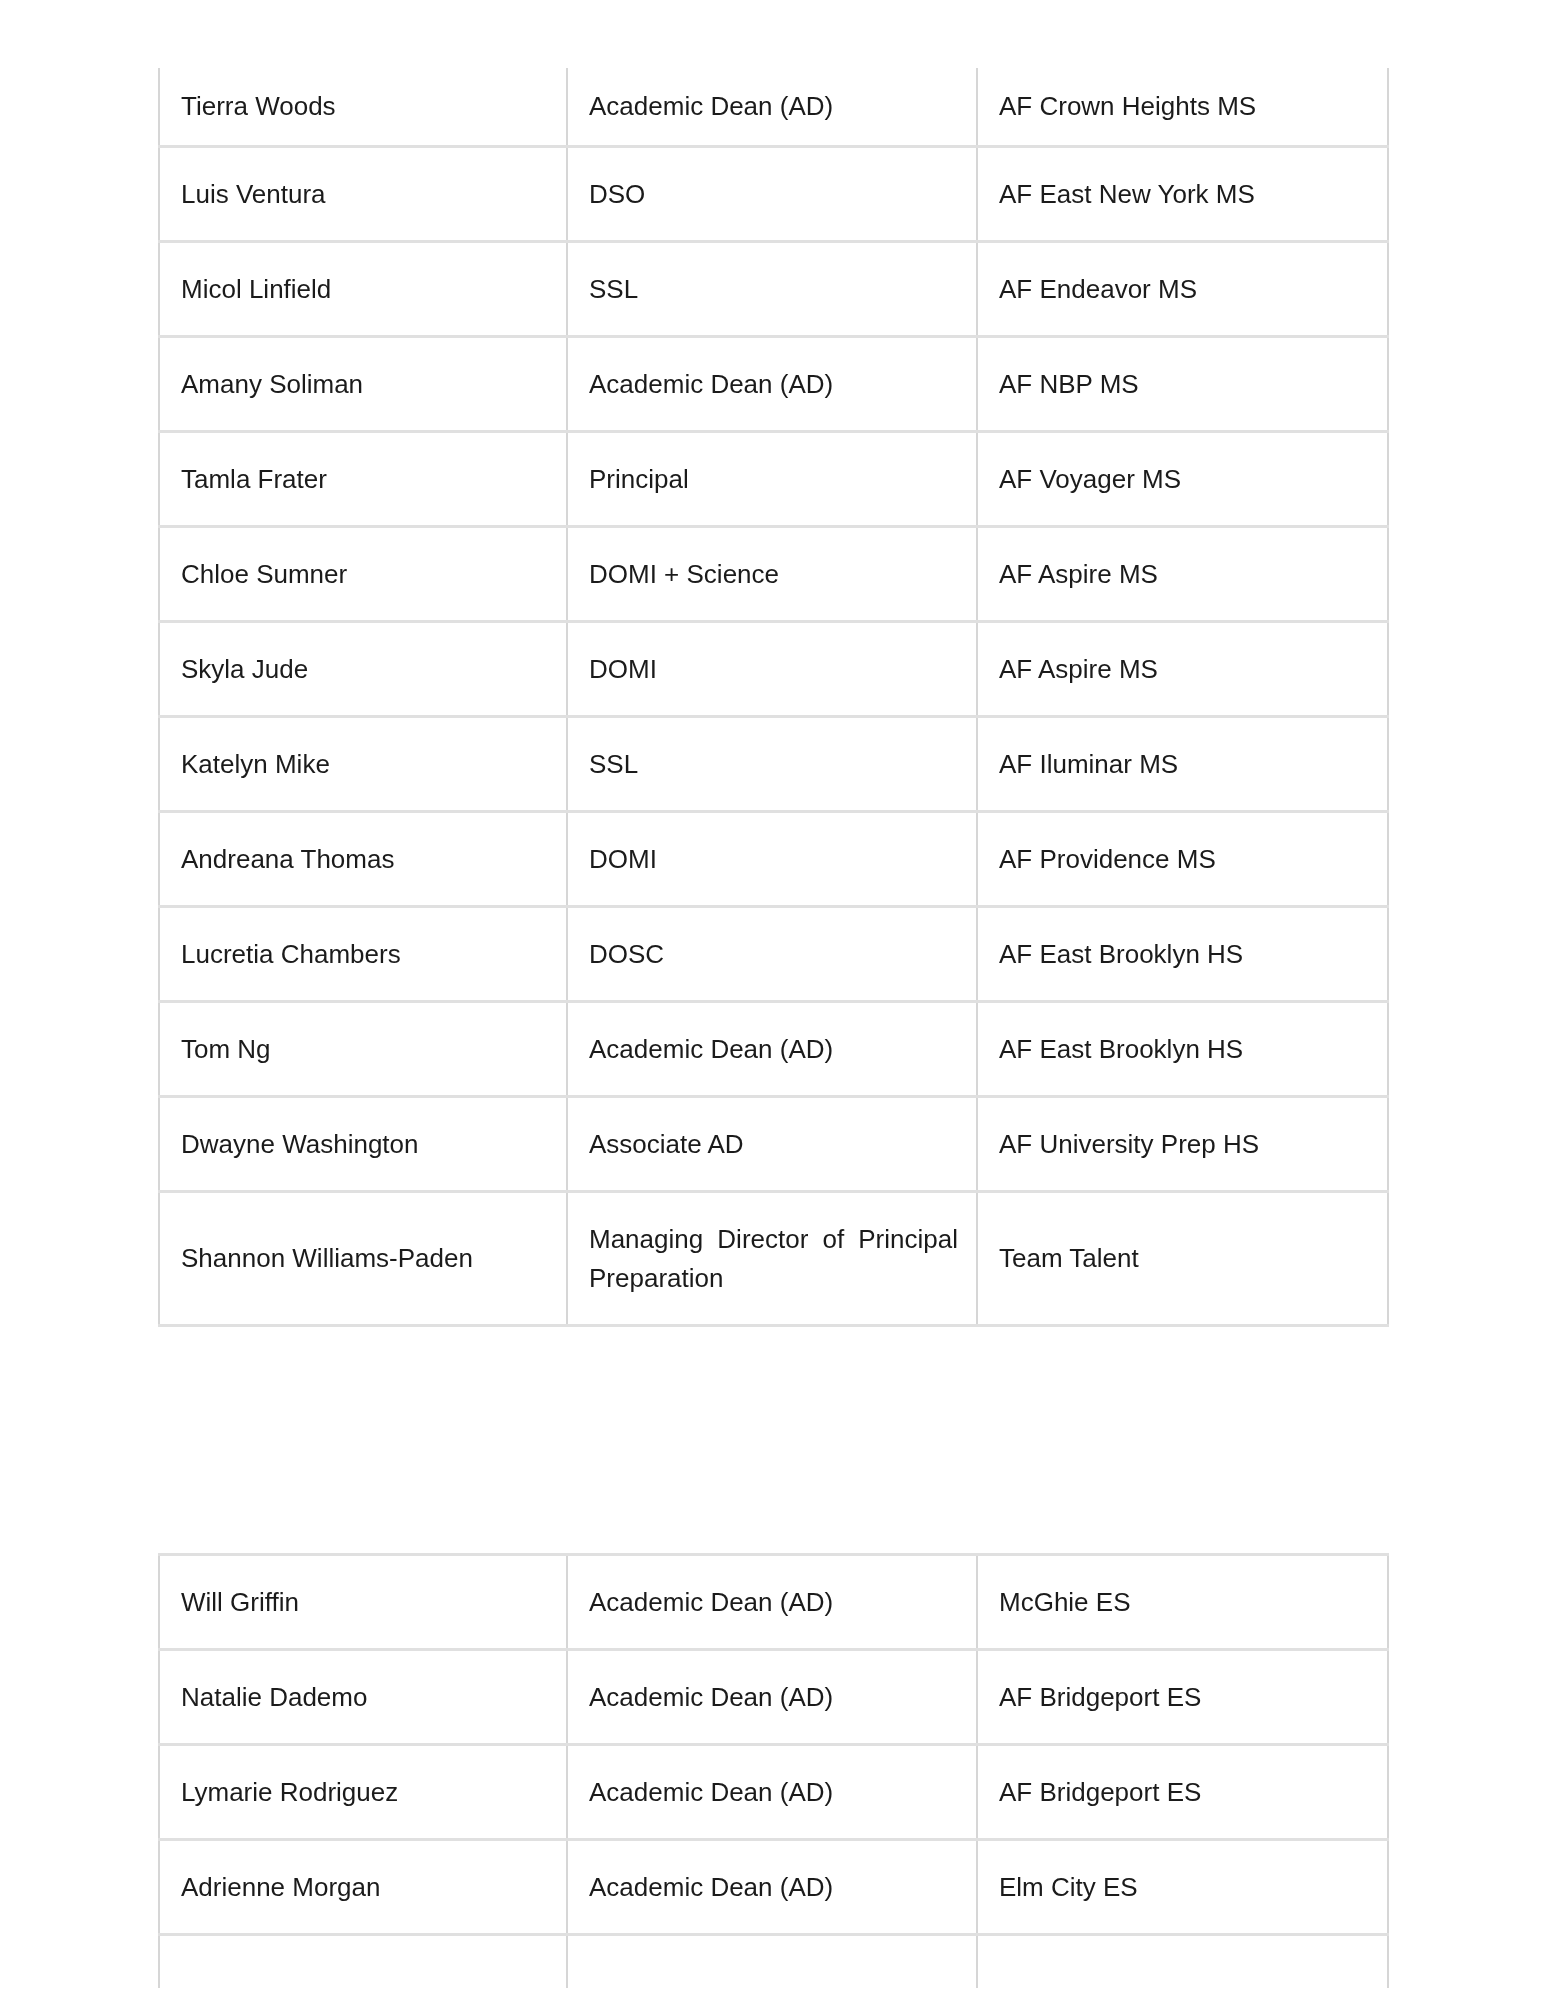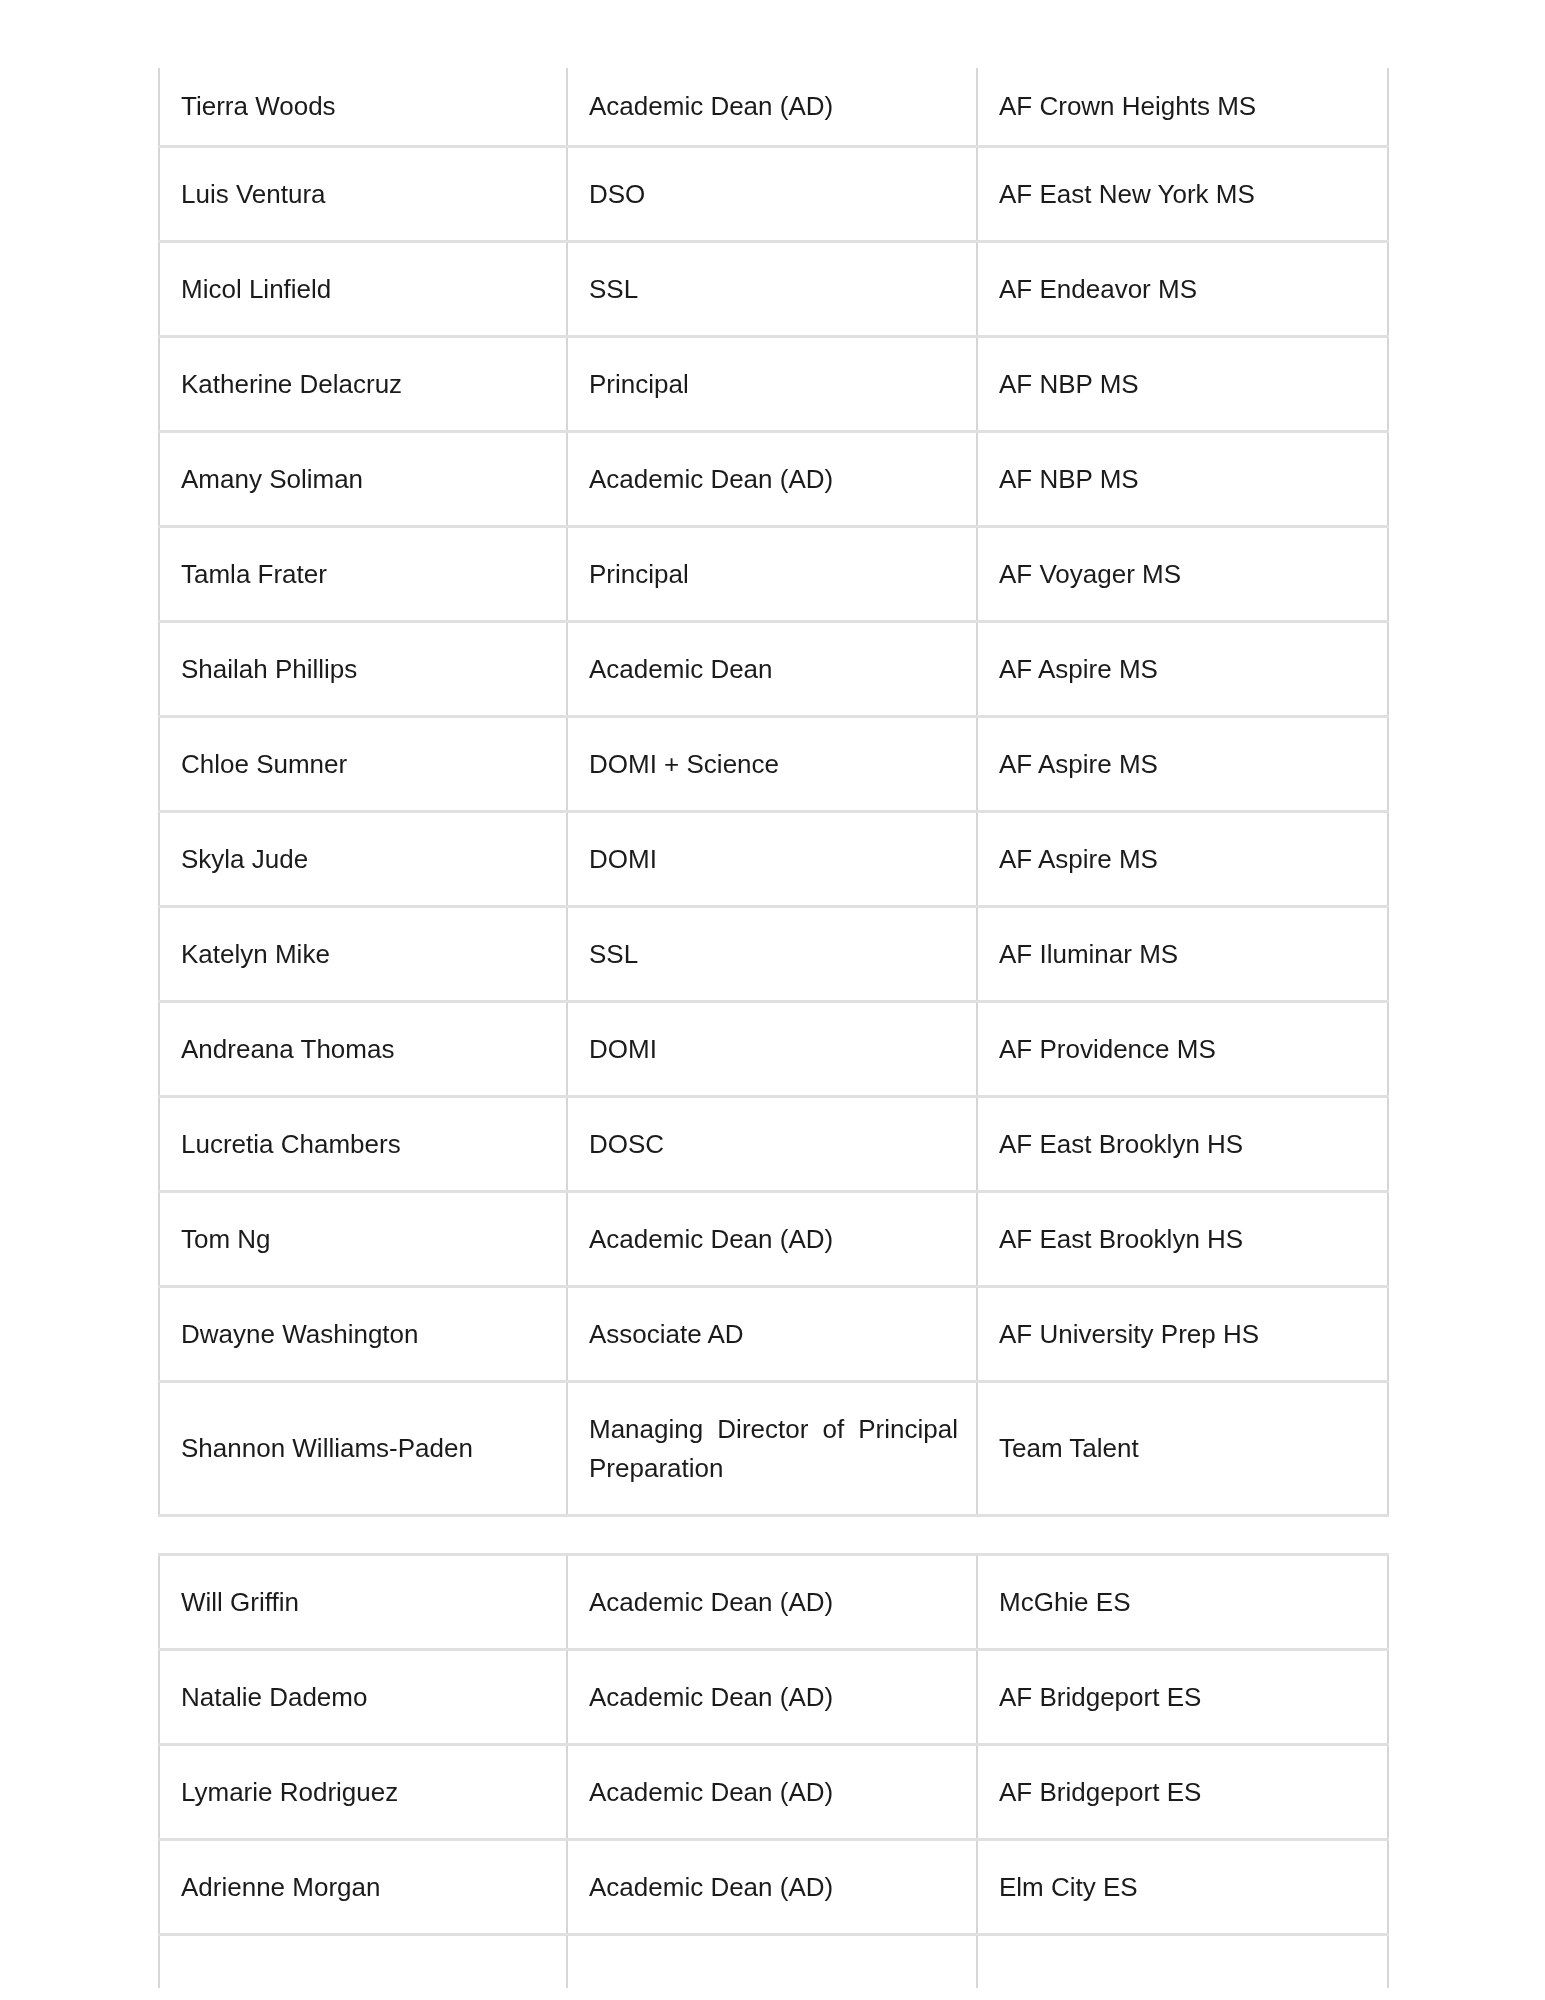--- a/index.html
+++ b/index.html
@@ -73,38 +73,28 @@
           <td class="cell cell-name">Luis Ventura</td>
           <td class="cell cell-role">DSO</td>
           <td class="cell cell-school">AF East New York MS</td>
         </tr>
         <tr>
           <td class="cell cell-name">Micol Linfield</td>
           <td class="cell cell-role">SSL</td>
           <td class="cell cell-school">AF Endeavor MS</td>
         </tr>
         <tr>
-          <td class="cell cell-name">Katherine Delacruz</td>
-          <td class="cell cell-role">Principal</td>
-          <td class="cell cell-school">AF NBP MS</td>
-        </tr>
-        <tr>
           <td class="cell cell-name">Amany Soliman</td>
           <td class="cell cell-role">Academic Dean (AD)</td>
           <td class="cell cell-school">AF NBP MS</td>
         </tr>
         <tr>
           <td class="cell cell-name">Tamla Frater</td>
           <td class="cell cell-role">Principal</td>
           <td class="cell cell-school">AF Voyager MS</td>
-        </tr>
-        <tr>
-          <td class="cell cell-name">Shailah Phillips</td>
-          <td class="cell cell-role">Academic Dean</td>
-          <td class="cell cell-school">AF Aspire MS</td>
         </tr>
         <tr>
           <td class="cell cell-name">Chloe Sumner</td>
           <td class="cell cell-role">DOMI + Science</td>
           <td class="cell cell-school">AF Aspire MS</td>
         </tr>
         <tr>
           <td class="cell cell-name">Skyla Jude</td>
           <td class="cell cell-role">DOMI</td>
           <td class="cell cell-school">AF Aspire MS</td>

